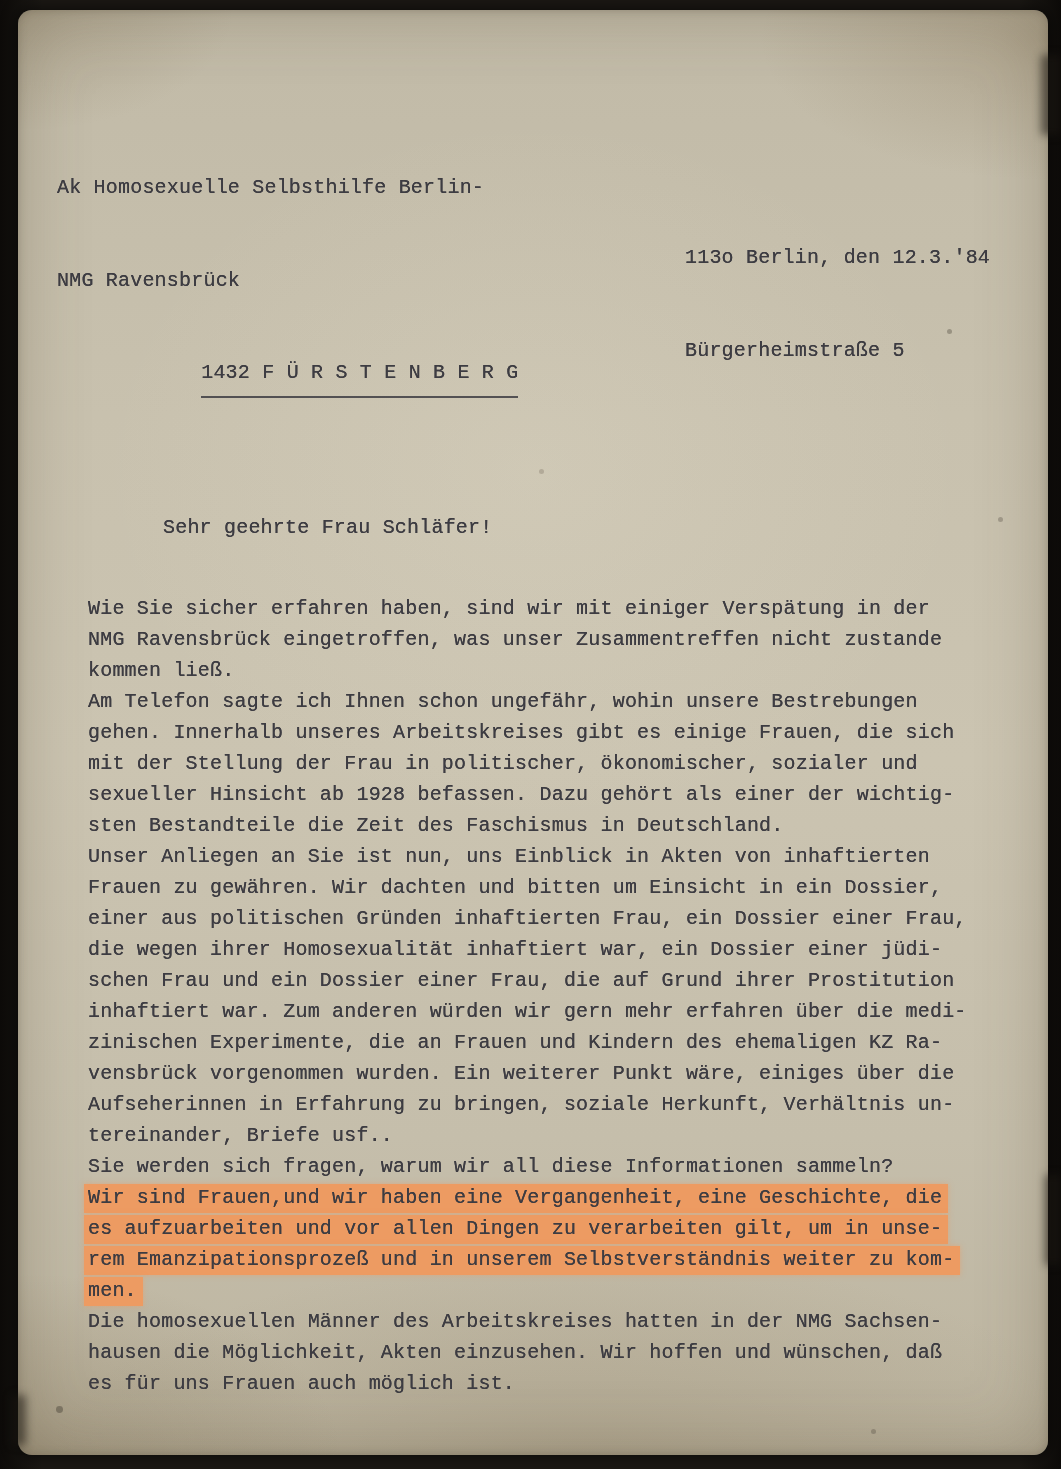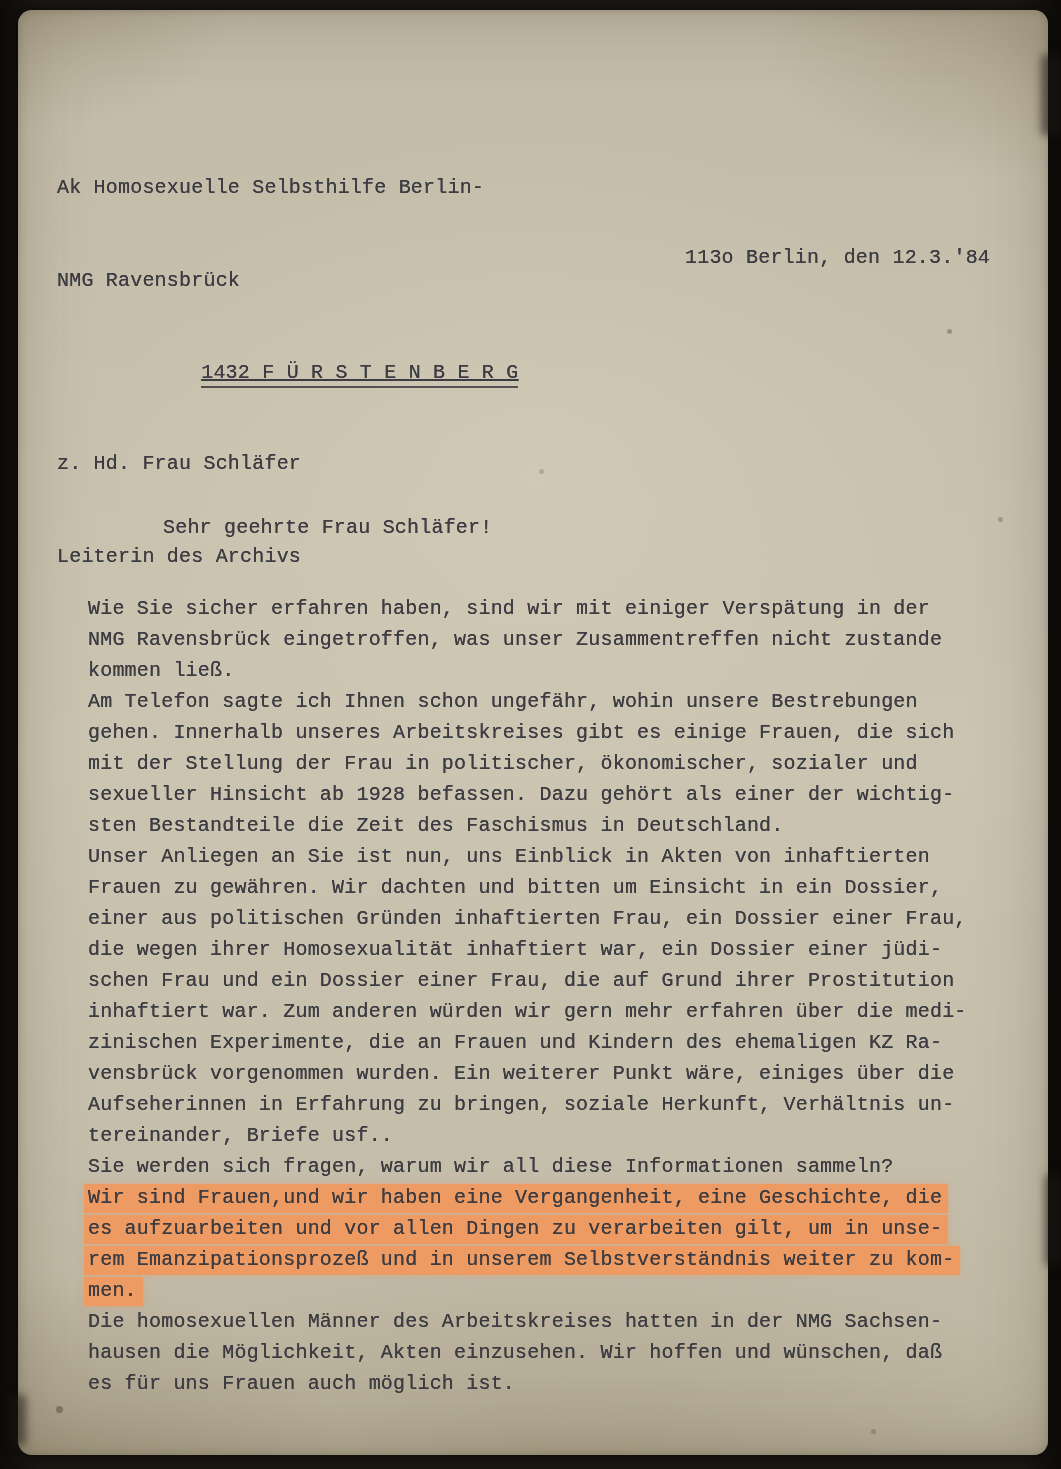--- a/index.html
+++ b/index.html
@@ -30,21 +30,21 @@
     font-weight: 500;
   }
   .block { position: absolute; white-space: pre; text-shadow: 0 0 0.6px currentColor; letter-spacing: 0.2px; }
   #sender-block   { left: 39px;  top: 100px; }
   #date-block     { left: 667px; top: 170px; }
   #recipient-org  { left: 39px;  top: 255px; }
   #recipient-city { left: 110px; top: 316px; }
   #recipient-attn { left: 39px;  top: 376px; }
   #salutation     { left: 145px; top: 502px; }
   #letter-body    { left: 39px;  top: 583px; margin-left: 31px; }
-  .underline { border-bottom: 2px solid rgba(61,60,66,0.85); padding-bottom: 2px; text-decoration: underline; }
+  .underline { border-bottom: 2px solid rgba(61,60,66,0.85); padding-bottom: 12px; }
   .redacted {
     display: inline-block; width: 168px; height: 17px; margin-left: 16px;
     vertical-align: -2px; border-radius: 2px;
     background: linear-gradient(90deg,
       rgba(92,86,96,0.45), rgba(150,142,148,0.30) 25%, rgba(96,90,100,0.48) 45%,
       rgba(160,150,152,0.28) 70%, rgba(100,92,100,0.42));
     filter: blur(3px);
   }
   .hl {
     background: var(--highlight, #ED9B62);
@@ -72,32 +72,29 @@
 <div class="scan">
 
   <div class="paper">
 
     <div class="block" id="sender-block">
       <div>Ak Homosexuelle Selbsthilfe Berlin-</div>
     </div>
 
     <div class="block" id="date-block">
       <div>113o Berlin, den 12.3.'84</div>
+      <div>Bürgerheimstraße 5</div>
     </div>
 
     <div class="block" id="recipient-org">NMG Ravensbrück</div>
 
     <div class="block" id="recipient-city">
       <span class="underline">1432 F Ü R S T E N B E R G</span>
     </div>
 
-    <div class="block" id="recipient-attn">
-      <div>z. Hd. Frau Schläfer</div>
-      <div>Leiterin des Archivs</div>
-    </div>
 
     <div class="block" id="salutation">Sehr geehrte Frau Schläfer!</div>
 
     <div class="block" id="letter-body"><div><span>Wie Sie sicher erfahren haben, sind wir mit einiger Verspätung in der</span></div><div><span>NMG Ravensbrück eingetroffen, was unser Zusammentreffen nicht zustande</span></div><div><span>kommen ließ.</span></div><div><span>Am Telefon sagte ich Ihnen schon ungefähr, wohin unsere Bestrebungen</span></div><div><span>gehen. Innerhalb unseres Arbeitskreises gibt es einige Frauen, die sich</span></div><div><span>mit der Stellung der Frau in politischer, ökonomischer, sozialer und</span></div><div><span>sexueller Hinsicht ab 1928 befassen. Dazu gehört als einer der wichtig-</span></div><div><span>sten Bestandteile die Zeit des Faschismus in Deutschland.</span></div><div><span>Unser Anliegen an Sie ist nun, uns Einblick in Akten von inhaftierten</span></div><div><span>Frauen zu gewähren. Wir dachten und bitten um Einsicht in ein Dossier,</span></div><div><span>einer aus politischen Gründen inhaftierten Frau, ein Dossier einer Frau,</span></div><div><span>die wegen ihrer Homosexualität inhaftiert war, ein Dossier einer jüdi-</span></div><div><span>schen Frau und ein Dossier einer Frau, die auf Grund ihrer Prostitution</span></div><div><span>inhaftiert war. Zum anderen würden wir gern mehr erfahren über die medi-</span></div><div><span>zinischen Experimente, die an Frauen und Kindern des ehemaligen KZ Ra-</span></div><div><span>vensbrück vorgenommen wurden. Ein weiterer Punkt wäre, einiges über die</span></div><div><span>Aufseherinnen in Erfahrung zu bringen, soziale Herkunft, Verhältnis un-</span></div><div><span>tereinander, Briefe usf..</span></div><div><span>Sie werden sich fragen, warum wir all diese Informationen sammeln?</span></div><div><span class="hl">Wir sind Frauen,und wir haben eine Vergangenheit, eine Geschichte, die</span></div><div><span class="hl">es aufzuarbeiten und vor allen Dingen zu verarbeiten gilt, um in unse-</span></div><div><span class="hl">rem Emanzipationsprozeß und in unserem Selbstverständnis weiter zu kom-</span></div><div><span class="hl">men.</span></div><div><span>Die homosexuellen Männer des Arbeitskreises hatten in der NMG Sachsen-</span></div><div><span>hausen die Möglichkeit, Akten einzusehen. Wir hoffen und wünschen, daß</span></div><div><span>es für uns Frauen auch möglich ist.</span></div></div>
 
   </div>
 
   <div class="edge-mark m1"></div>
   <div class="edge-mark m2"></div>
   <div class="edge-mark m3"></div>

